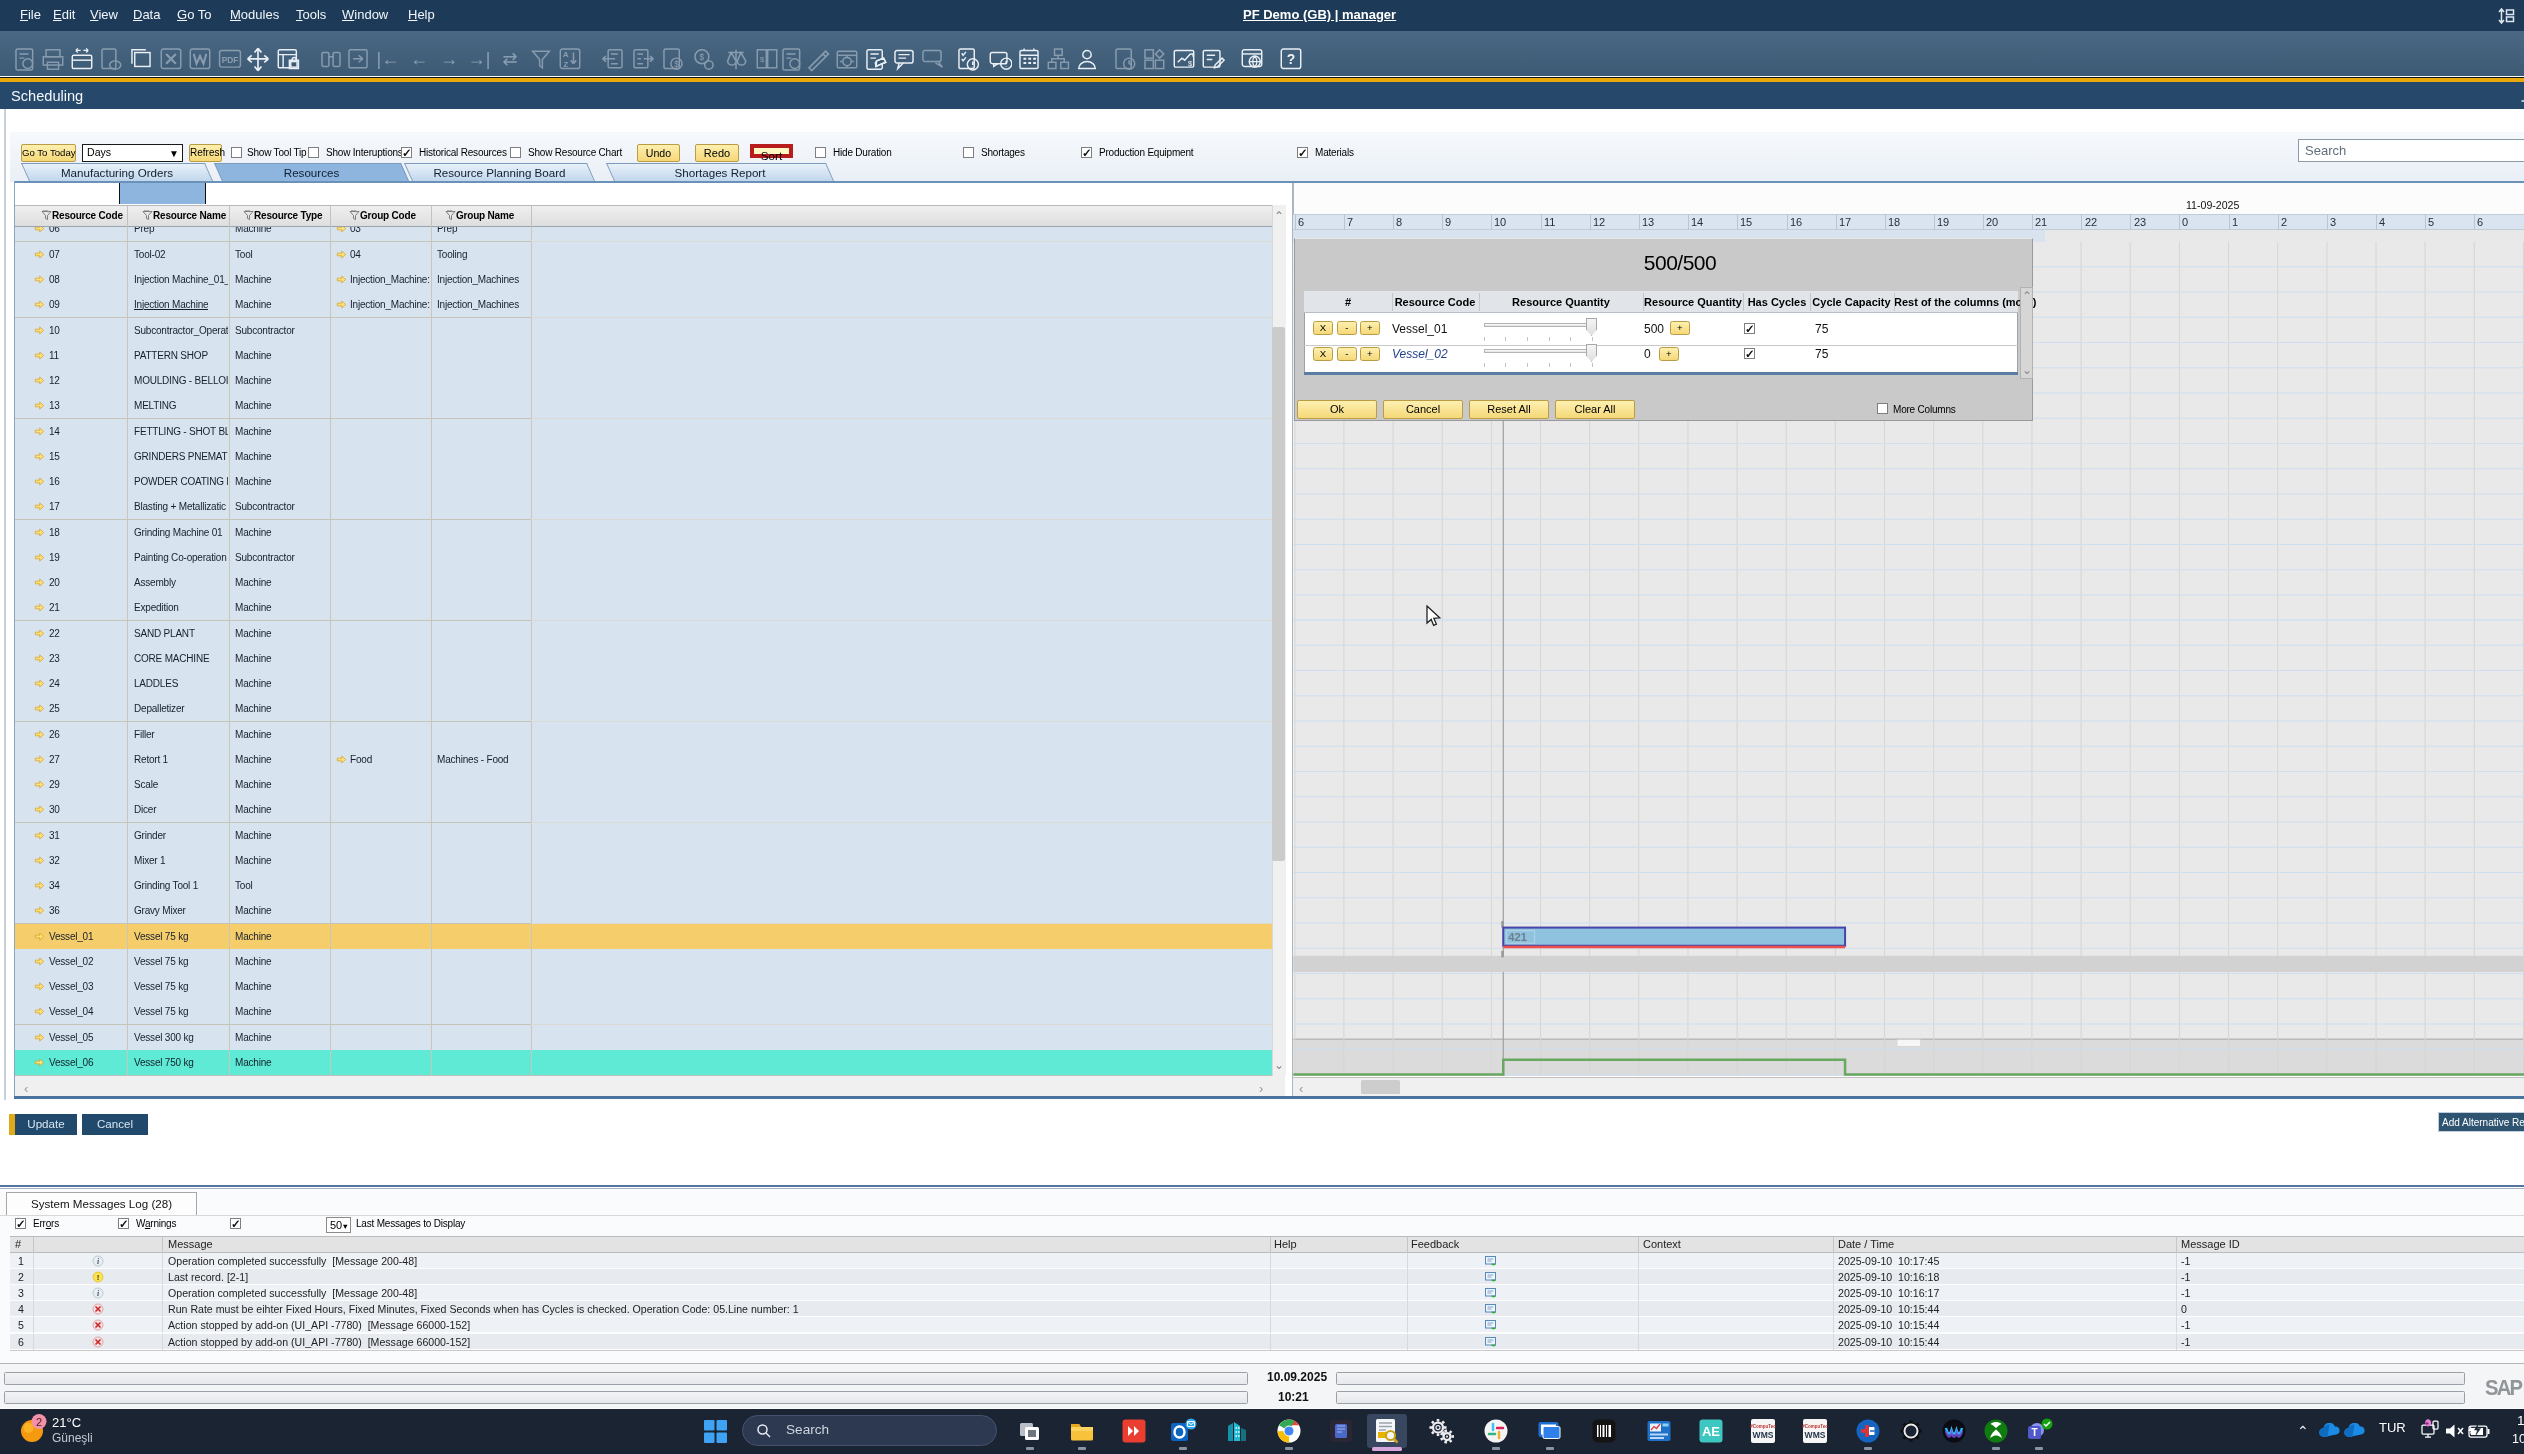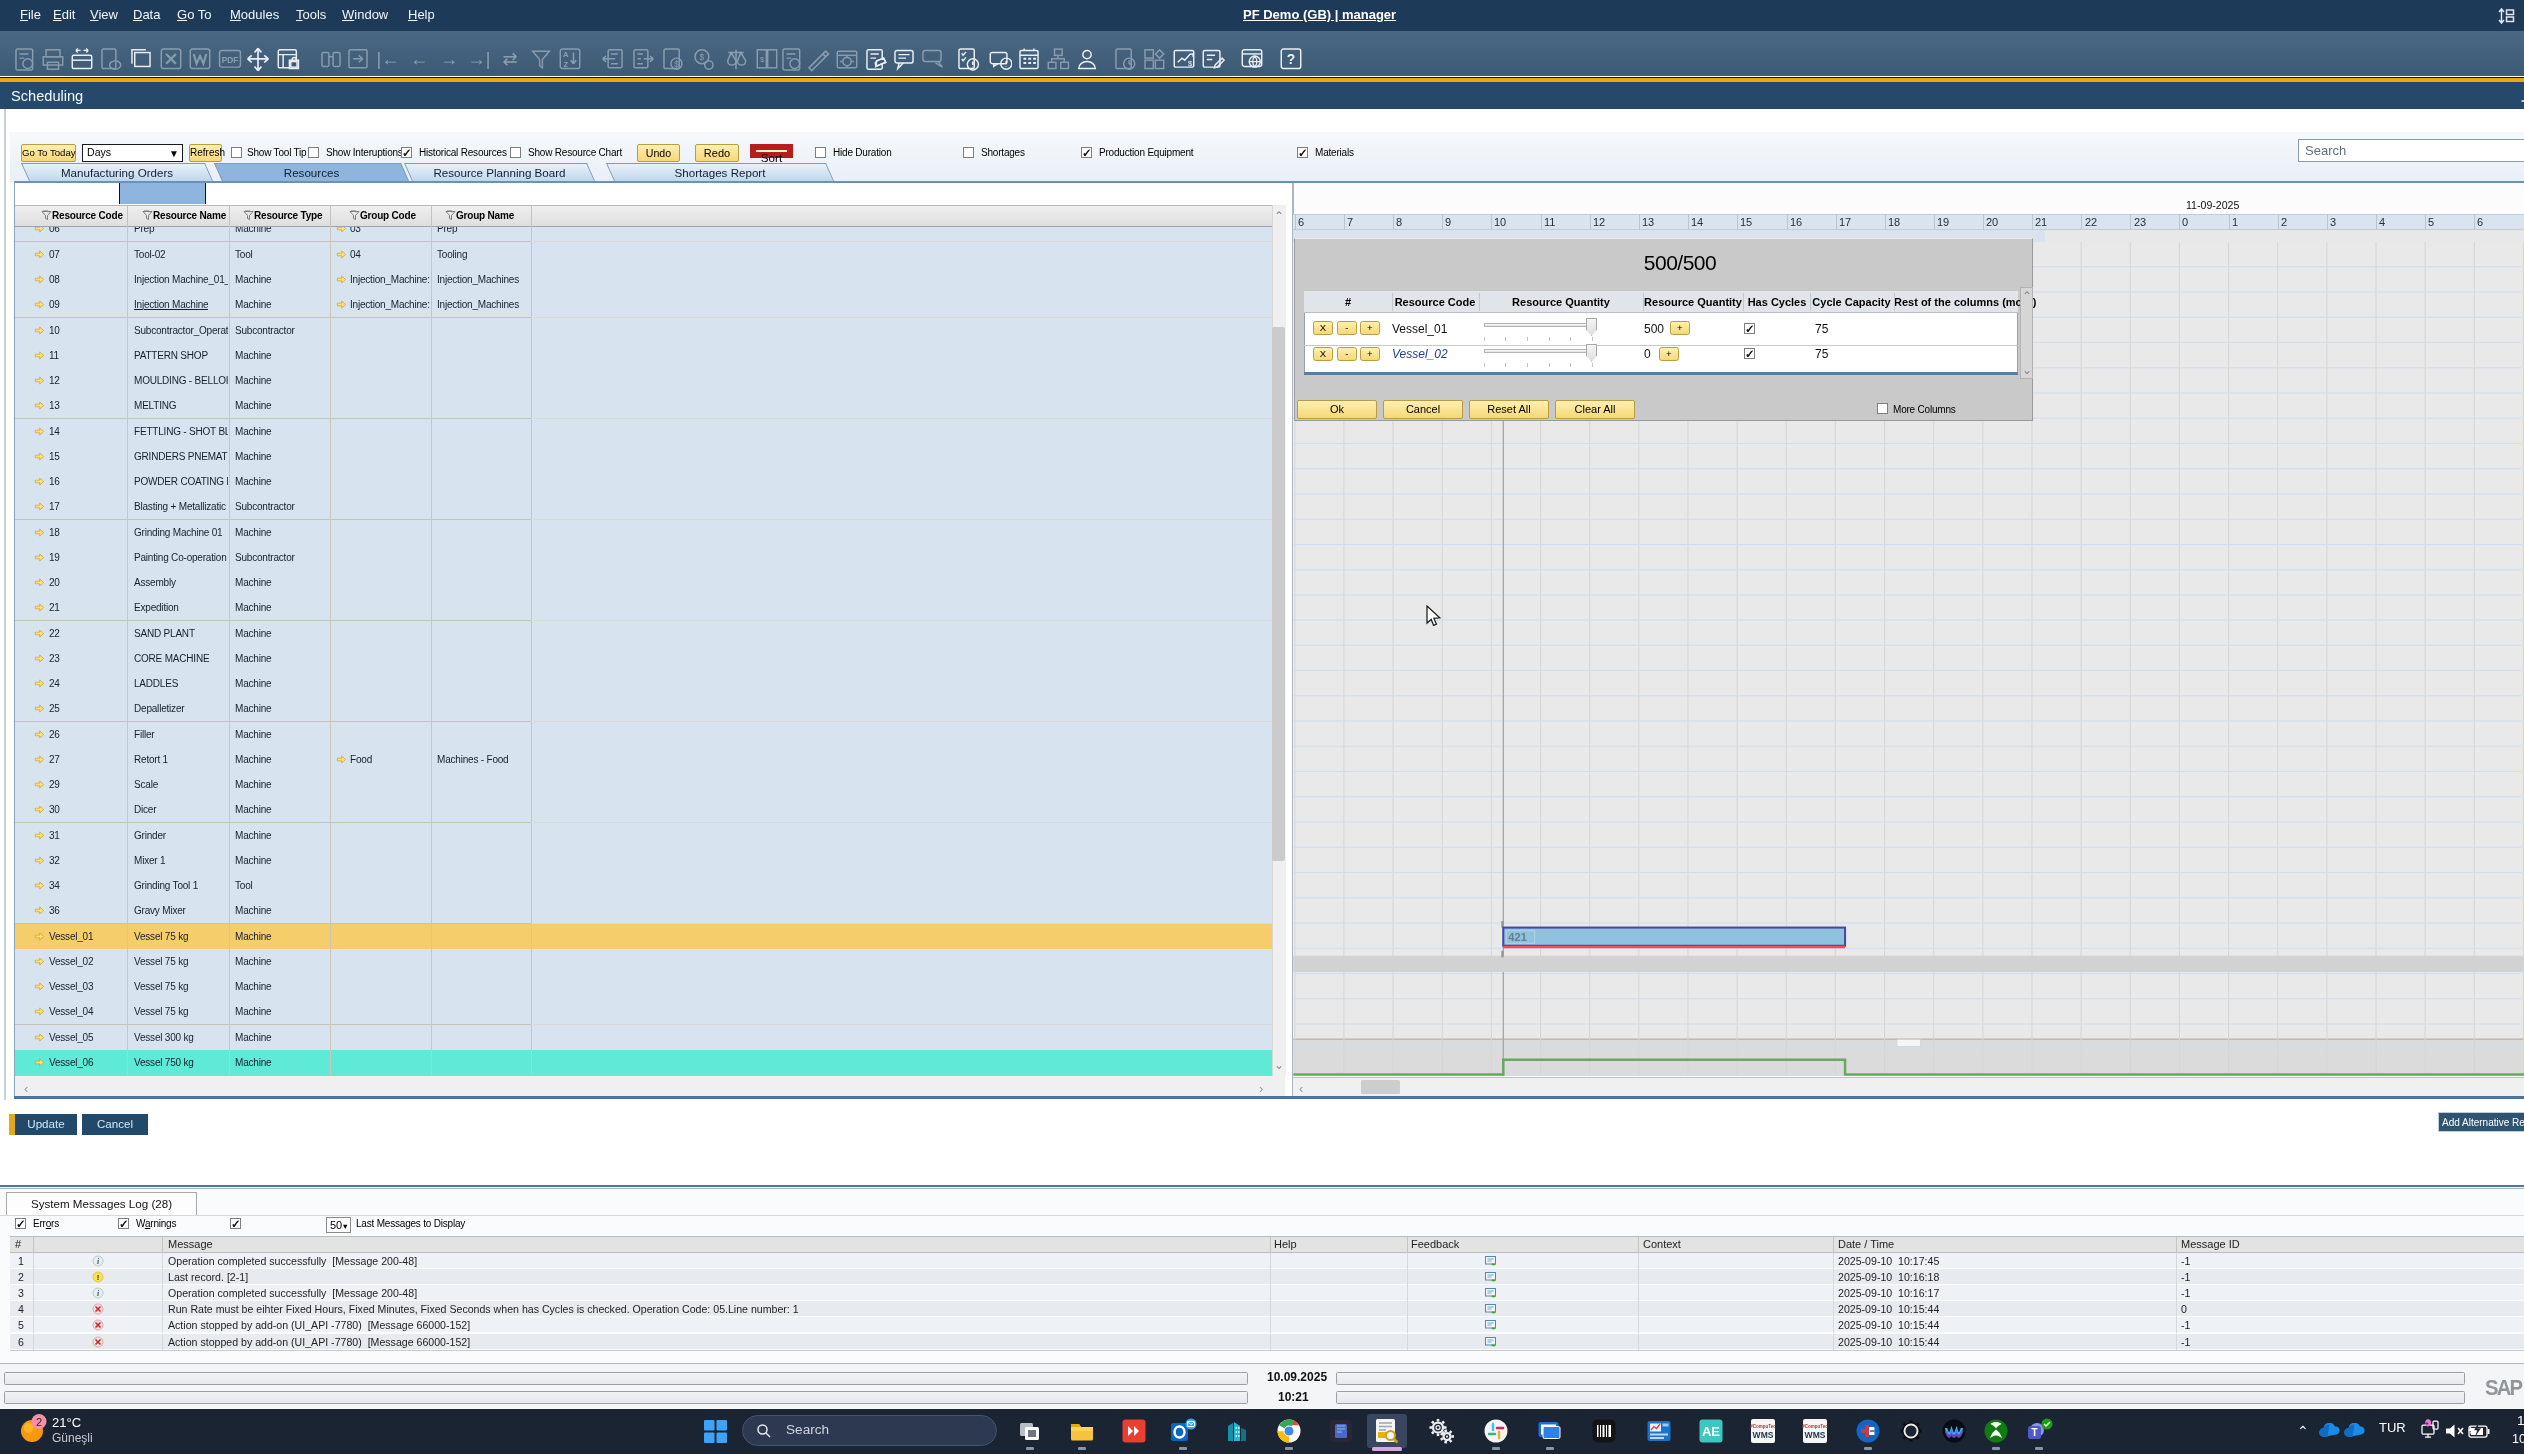--- a/index.html
+++ b/index.html
@@ -333,21 +333,21 @@
 <div class="cb" style="left:231px;top:147px;"></div>
 <div class="lbl" style="left:247px;top:147px;text-align:center;">Show Tool Tip</div>
 <div class="cb" style="left:308px;top:147px;"></div>
 <div class="lbl" style="left:326px;top:147px;">Show Interuptions</div>
 <div class="cb ck" style="left:401px;top:147px;"></div>
 <div class="lbl" style="left:419px;top:147px;">Historical Resources</div>
 <div class="cb" style="left:510px;top:147px;"></div>
 <div class="lbl" style="left:528px;top:147px;">Show Resource Chart</div>
 <div class="ybtn" style="position:absolute;left:637px;top:144px;width:43px;height:18px;font-size:10.6px;line-height:16.7px;">Undo</div>
 <div class="ybtn" style="position:absolute;left:695px;top:144px;width:44px;height:18px;font-size:11px;line-height:16.7px;">Redo</div>
-<div style="position:absolute;left:750px;top:144px;width:43px;height:14px;background:#fef9c3;border:6px solid #b91c1c;font-size:11.6px;line-height:16.7px;text-align:center;">Sort</div>
+<div style="position:absolute;left:750px;top:144px;width:43px;height:14px;background:#fef9c3;border:4px solid #b91c1c;font-size:11.6px;line-height:16.7px;text-align:center;">Sort</div>
 <div class="cb" style="left:815px;top:147px;"></div>
 <div class="lbl" style="left:833px;top:147px;">Hide Duration</div>
 <div class="cb" style="left:963px;top:147px;"></div>
 <div class="lbl" style="left:981px;top:147px;">Shortages</div>
 <div class="cb ck" style="left:1081px;top:147px;"></div>
 <div class="lbl" style="left:1099px;top:147px;">Production Equipment</div>
 <div class="cb ck" style="left:1297px;top:147px;"></div>
 <div class="lbl" style="left:1315px;top:147px;">Materials</div>
 <div style="position:absolute;left:2298px;top:139px;width:252px;height:23px;background:#fff;border:1px solid #8a9aa8;"></div>
 <div style="position:absolute;left:2305px;top:143px;color:#5f6f7e;font-size:13px;">Search</div>

